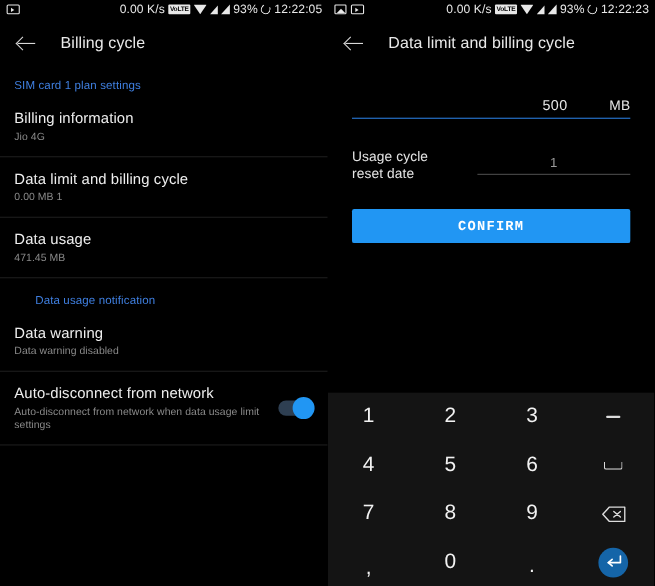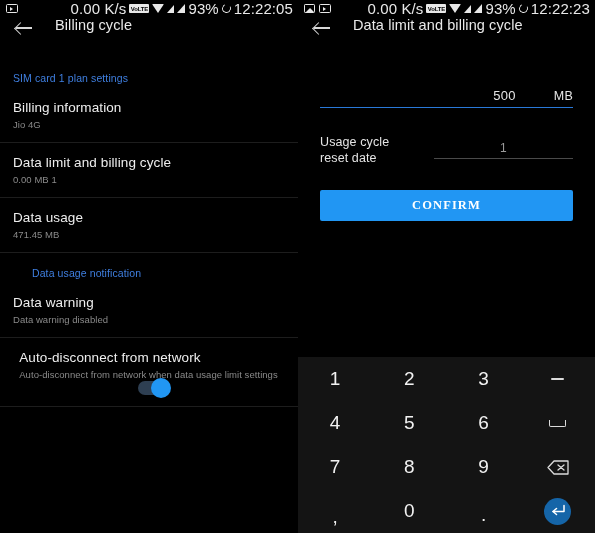--- a/index.html
+++ b/index.html
@@ -50,21 +50,21 @@
     position: absolute;
     right: 5px;
     top: 0;
     height: 17px;
     display: flex;
     align-items: center;
     gap: 3px;
   }
   .status-text {
     color: #e8e8e8;
-    font-size: 15px;
+    font-size: 11px;
     letter-spacing: 0.1px;
     white-space: nowrap;
   }
   .sb-icon { display: inline-block; }
   
   .icon-video {
     width: 12px; height: 9px;
     border: 1.4px solid #e8e8e8;
     border-radius: 1.5px;
     position: relative;
@@ -137,20 +137,21 @@
     border-top-color: transparent;
     border-radius: 50%;
     box-sizing: border-box;
     transform: rotate(20deg);
   }
 
   
   .appbar {
     height: 45px;
     display: flex;
+    align-items: center;
     padding-left: 13px;
   }
   .back-arrow {
     width: 22px;
     height: 22px;
     position: relative;
     flex: 0 0 auto;
     cursor: pointer;
   }
   .back-arrow::before {
@@ -189,21 +190,20 @@
     padding: 11px 13px 11px 13px;
     position: relative;
     box-sizing: border-box;
     cursor: pointer;
   }
   .list-item.with-toggle {
     display: flex;
     align-items: center;
     justify-content: space-between;
     padding-right: 14px;
-    flex-direction: column;
   }
   .li-text { min-width: 0; }
   .li-title {
     color: #eeeeee;
     font-size: 13.5px;
     letter-spacing: 0.1px;
     line-height: 17px;
   }
   .li-sub {
     color: #8a8a8a;
@@ -290,21 +290,21 @@
   .confirm-btn {
     margin: 24px 22px 0 22px;
     height: 31px;
     background: #2196f3;
     border: none;
     border-radius: 2px;
     color: #ffffff;
     font-size: 12.5px;
     font-weight: bold;
     letter-spacing: 1.1px;
-    font-family: Liberation Serif, serif;
+    font-family: Liberation Mono, monospace;
     width: calc(100% - 44px);
     cursor: pointer;
     display: block;
   }
 
   
   .keypad {
     position: absolute;
     left: 0;
     bottom: 0;

